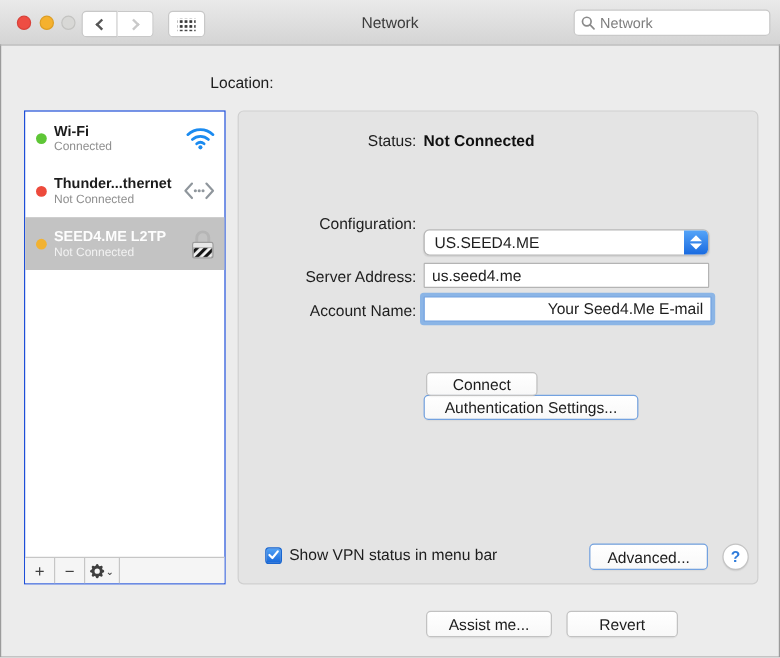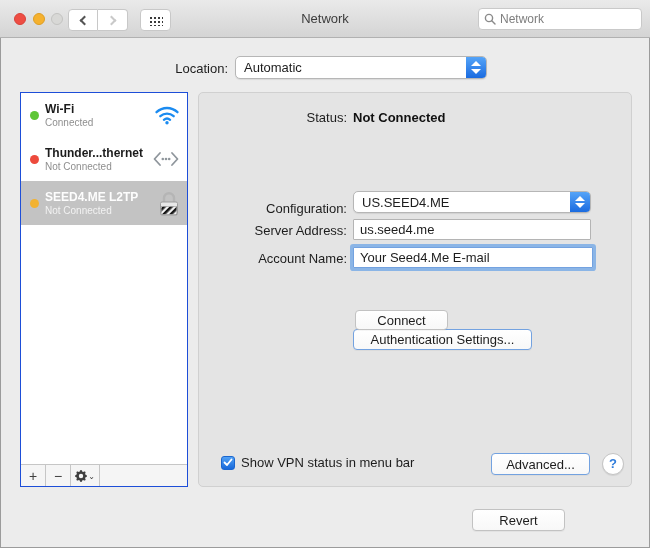--- a/index.html
+++ b/index.html
@@ -75,21 +75,21 @@
 
   
   .pane { position:absolute; left:198px; top:92px; width:434px; height:395px;
           background:#e4e4e4; border:1px solid #d0d0d0; border-radius:5px; }
   .flabel { position:absolute; text-align:right; font-size:13px; color:#1d1d1d; width:145px; left:3px; }
   .statusval { position:absolute; left:154px; top:17px; font-size:13px; font-weight:700; color:#111; }
 
   .tfield { position:absolute; left:154px; width:238px; height:21px; background:#fff;
             border:1px solid #b4b4b4; font-size:13px; color:#1d1d1d; padding:0 6px;
             font-family:"Liberation Sans", sans-serif; outline:none; border-radius:1px; }
-  .focusring { box-shadow:0 0 0 3px rgba(109,165,231,.75); border-color:#73a2e0 !important; }
+  .focusring { box-shadow:0 0 0 3px rgba(109,165,231,.75); border-color:#73a2e0 !important;text-align:right; }
 
   .btn { background:linear-gradient(#ffffff,#f8f8f8); border:1px solid #c2c2c2; border-radius:4px;
          font-size:13px; color:#1d1d1d; text-align:center; font-family:"Liberation Sans", sans-serif;
          box-shadow:0 1px 0 rgba(0,0,0,.04); }
   .authbtn { position:absolute; left:154px; top:188px; width:179px; height:21px;margin-top:48px; }
   .connectbtn { position:absolute; left:156px; top:217px; width:93px; height:20px; }
 
   .cbrow { position:absolute; left:22px; top:362px; display:flex; align-items:center; }
   .checkbox { width:14px; height:14px; border-radius:3px;
               background:linear-gradient(#52a2f6,#1768da); border:1px solid #1a66cf;
@@ -135,27 +135,20 @@
       <svg width="12" height="12" viewBox="0 0 12 12">
         <circle cx="5" cy="5" r="3.6" fill="none" stroke="#8a8a8a" stroke-width="1.4"></circle>
         <line x1="7.8" y1="7.8" x2="11" y2="11" stroke="#8a8a8a" stroke-width="1.4" stroke-linecap="round"></line>
       </svg>
       <input class="sq" type="text" value="Network" style="">
 
     </div>
   </div>
 
   <div class="loc-label">Location:</div>
-  <div class="popup loc-popup">
-    <span class="ptext">Automatic</span>
-    <span class="stepper">
-        <i class="up"></i>
-        <i class="dn"></i>
-      </span>
-  </div>
 
   <div class="sidebar">
 
     <div class="srow" style="top:0">
       <span class="dot" style="background:#5ec636"></span>
       <span class="texts">
         <div class="name">Wi-Fi</div>
         <div class="sub">Connected</div>
       </span>
       <span class="sicon">
@@ -215,21 +208,21 @@
         </svg>
         <span class="caret">⌄</span>
       </div>
     </div>
   </div>
 
   <div class="pane">
     <div class="flabel" style="top:17px">Status:</div>
     <div class="statusval">Not Connected</div>
 
-    <div class="flabel" style="top:108px">Configuration:</div>
+    <div class="flabel" style="top:86px">Configuration:</div>
     <div class="popup" style="left:154px; top:98px; width:238px; height:22px;">
       <span class="ptext">US.SEED4.ME</span>
       <span class="stepper">
           <i class="up"></i>
           <i class="dn"></i>
         </span>
     </div>
 
     <div class="flabel" style="top:130px">Server Address:</div>
     <input class="tfield" style="top: 126px;" type="text" value="us.seed4.me">
@@ -246,15 +239,16 @@
           <polyline points="1.5,4.5 4,7 8.5,1.5" fill="none" stroke="#fff" stroke-width="1.8" stroke-linecap="round" stroke-linejoin="round"></polyline>
         </svg>
       </span>
       <span class="cblabel">Show VPN status in menu bar</span>
     </div>
 
     <button class="btn advbtn focusring">Advanced...</button>
     <div class="helpbtn">?</div>
   </div>
 
+  <button class="btn assistbtn">Assist me...</button>
   <button class="btn revertbtn">Revert</button>
 
 </div>
 
 </body></html>

